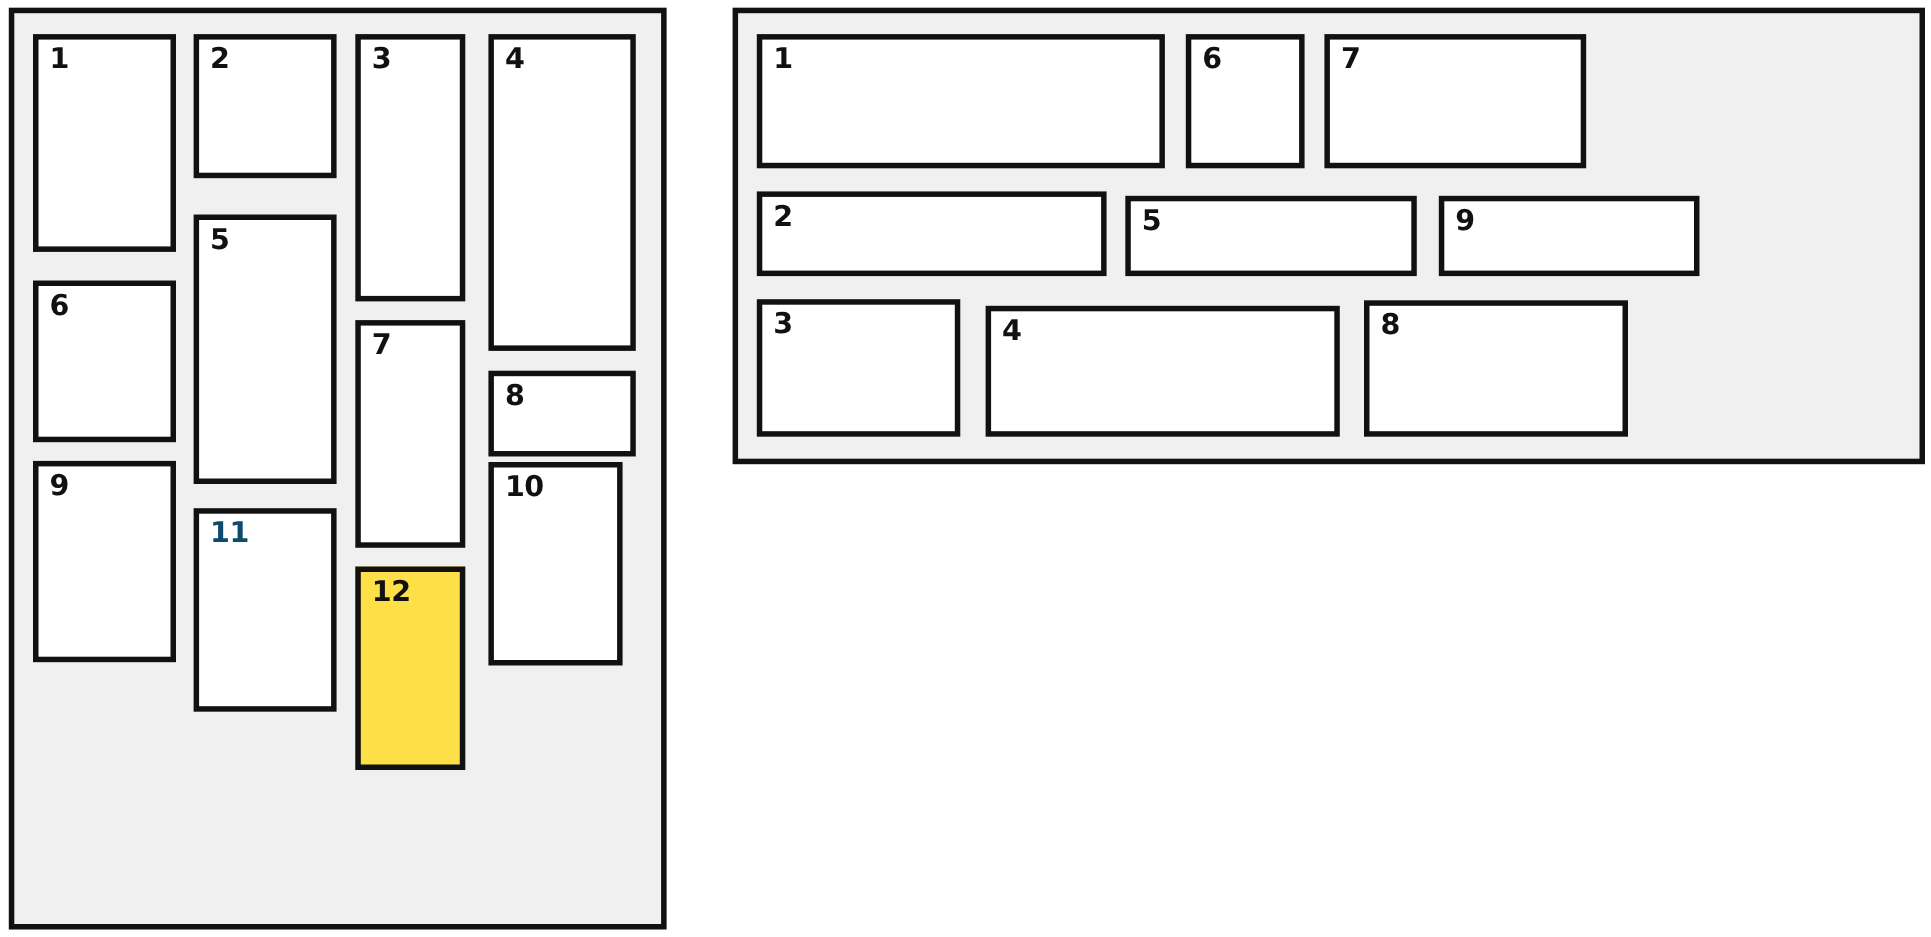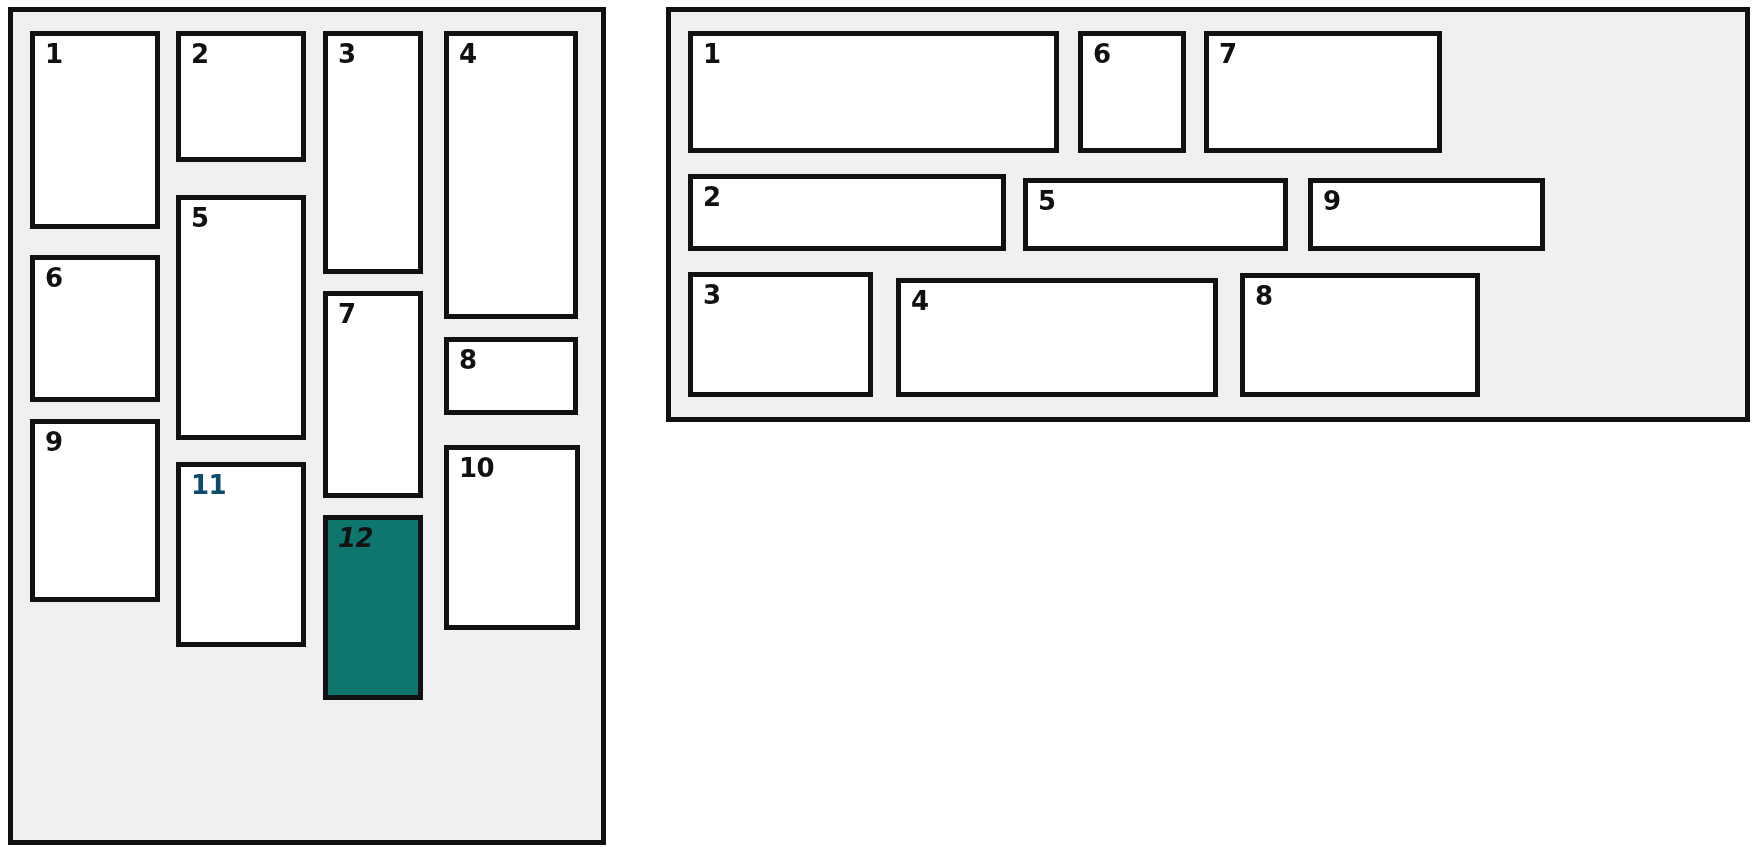--- a/index.html
+++ b/index.html
@@ -70,27 +70,27 @@
       </div>
       <div class="region" style="left: 310px; top: 279px; width: 100px; height: 207px; background: rgb(255, 255, 255); border-color: rgb(17, 17, 17); border-width: 5px;">
         <span class="region-label" style="color: rgb(17, 17, 17);">7</span>
       </div>
       <div class="region" style="left: 431px; top: 325px; width: 134px; height: 78px; background: rgb(255, 255, 255); border-color: rgb(17, 17, 17); border-width: 5px;">
         <span class="region-label" style="color: rgb(17, 17, 17);">8</span>
       </div>
       <div class="region" style="left: 17px; top: 407px; width: 130px; height: 183px; background: rgb(255, 255, 255); border-color: rgb(17, 17, 17); border-width: 5px;">
         <span class="region-label" style="color: rgb(17, 17, 17);">9</span>
       </div>
-      <div class="region" style="left: 431px; top: 433px; width: 136px; height: 185px; background: rgb(255, 255, 255); border-color: rgb(17, 17, 17); border-width: 5px;">
+      <div class="region" style="left: 431px; top: 408px; width: 122px; height: 185px; background: rgb(255, 255, 255); border-color: rgb(17, 17, 17); border-width: 5px;">
         <span class="region-label" style="color: rgb(17, 17, 17);">10</span>
       </div>
       <div class="region" style="left: 163px; top: 450px; width: 130px; height: 185px; background: rgb(255, 255, 255); border-color: rgb(17, 17, 17); border-width: 5px;">
         <span class="region-label" style="color: #0c4a6e;">11</span>
       </div>
-      <div class="region" style="left: 310px; top: 503px; width: 100px; height: 185px; background: #0f766e; border-color: rgb(17, 17, 17); border-width: 5px; font-style: italic;">
+      <div class="region" style="left: 310px; top: 503px; width: 100px; height: 185px; background: #fde047; border-color: rgb(17, 17, 17); border-width: 5px;">
         <span class="region-label" style="color: rgb(17, 17, 17);">12</span>
       </div>
     </div>
     <div class="panel" style="left: 666px; top: 7px; width: 1084px; height: 415px; background: rgb(240, 240, 240); border-color: rgb(17, 17, 17); border-width: 5px;">
       <div class="region" style="left: 17px; top: 19px; width: 371px; height: 122px; background: rgb(255, 255, 255); border-color: rgb(17, 17, 17); border-width: 5px;">
         <span class="region-label" style="color: rgb(17, 17, 17);">1</span>
       </div>
       <div class="region" style="left: 407px; top: 19px; width: 108px; height: 122px; background: rgb(255, 255, 255); border-color: rgb(17, 17, 17); border-width: 5px;">
         <span class="region-label" style="color: rgb(17, 17, 17);">6</span>
       </div>

